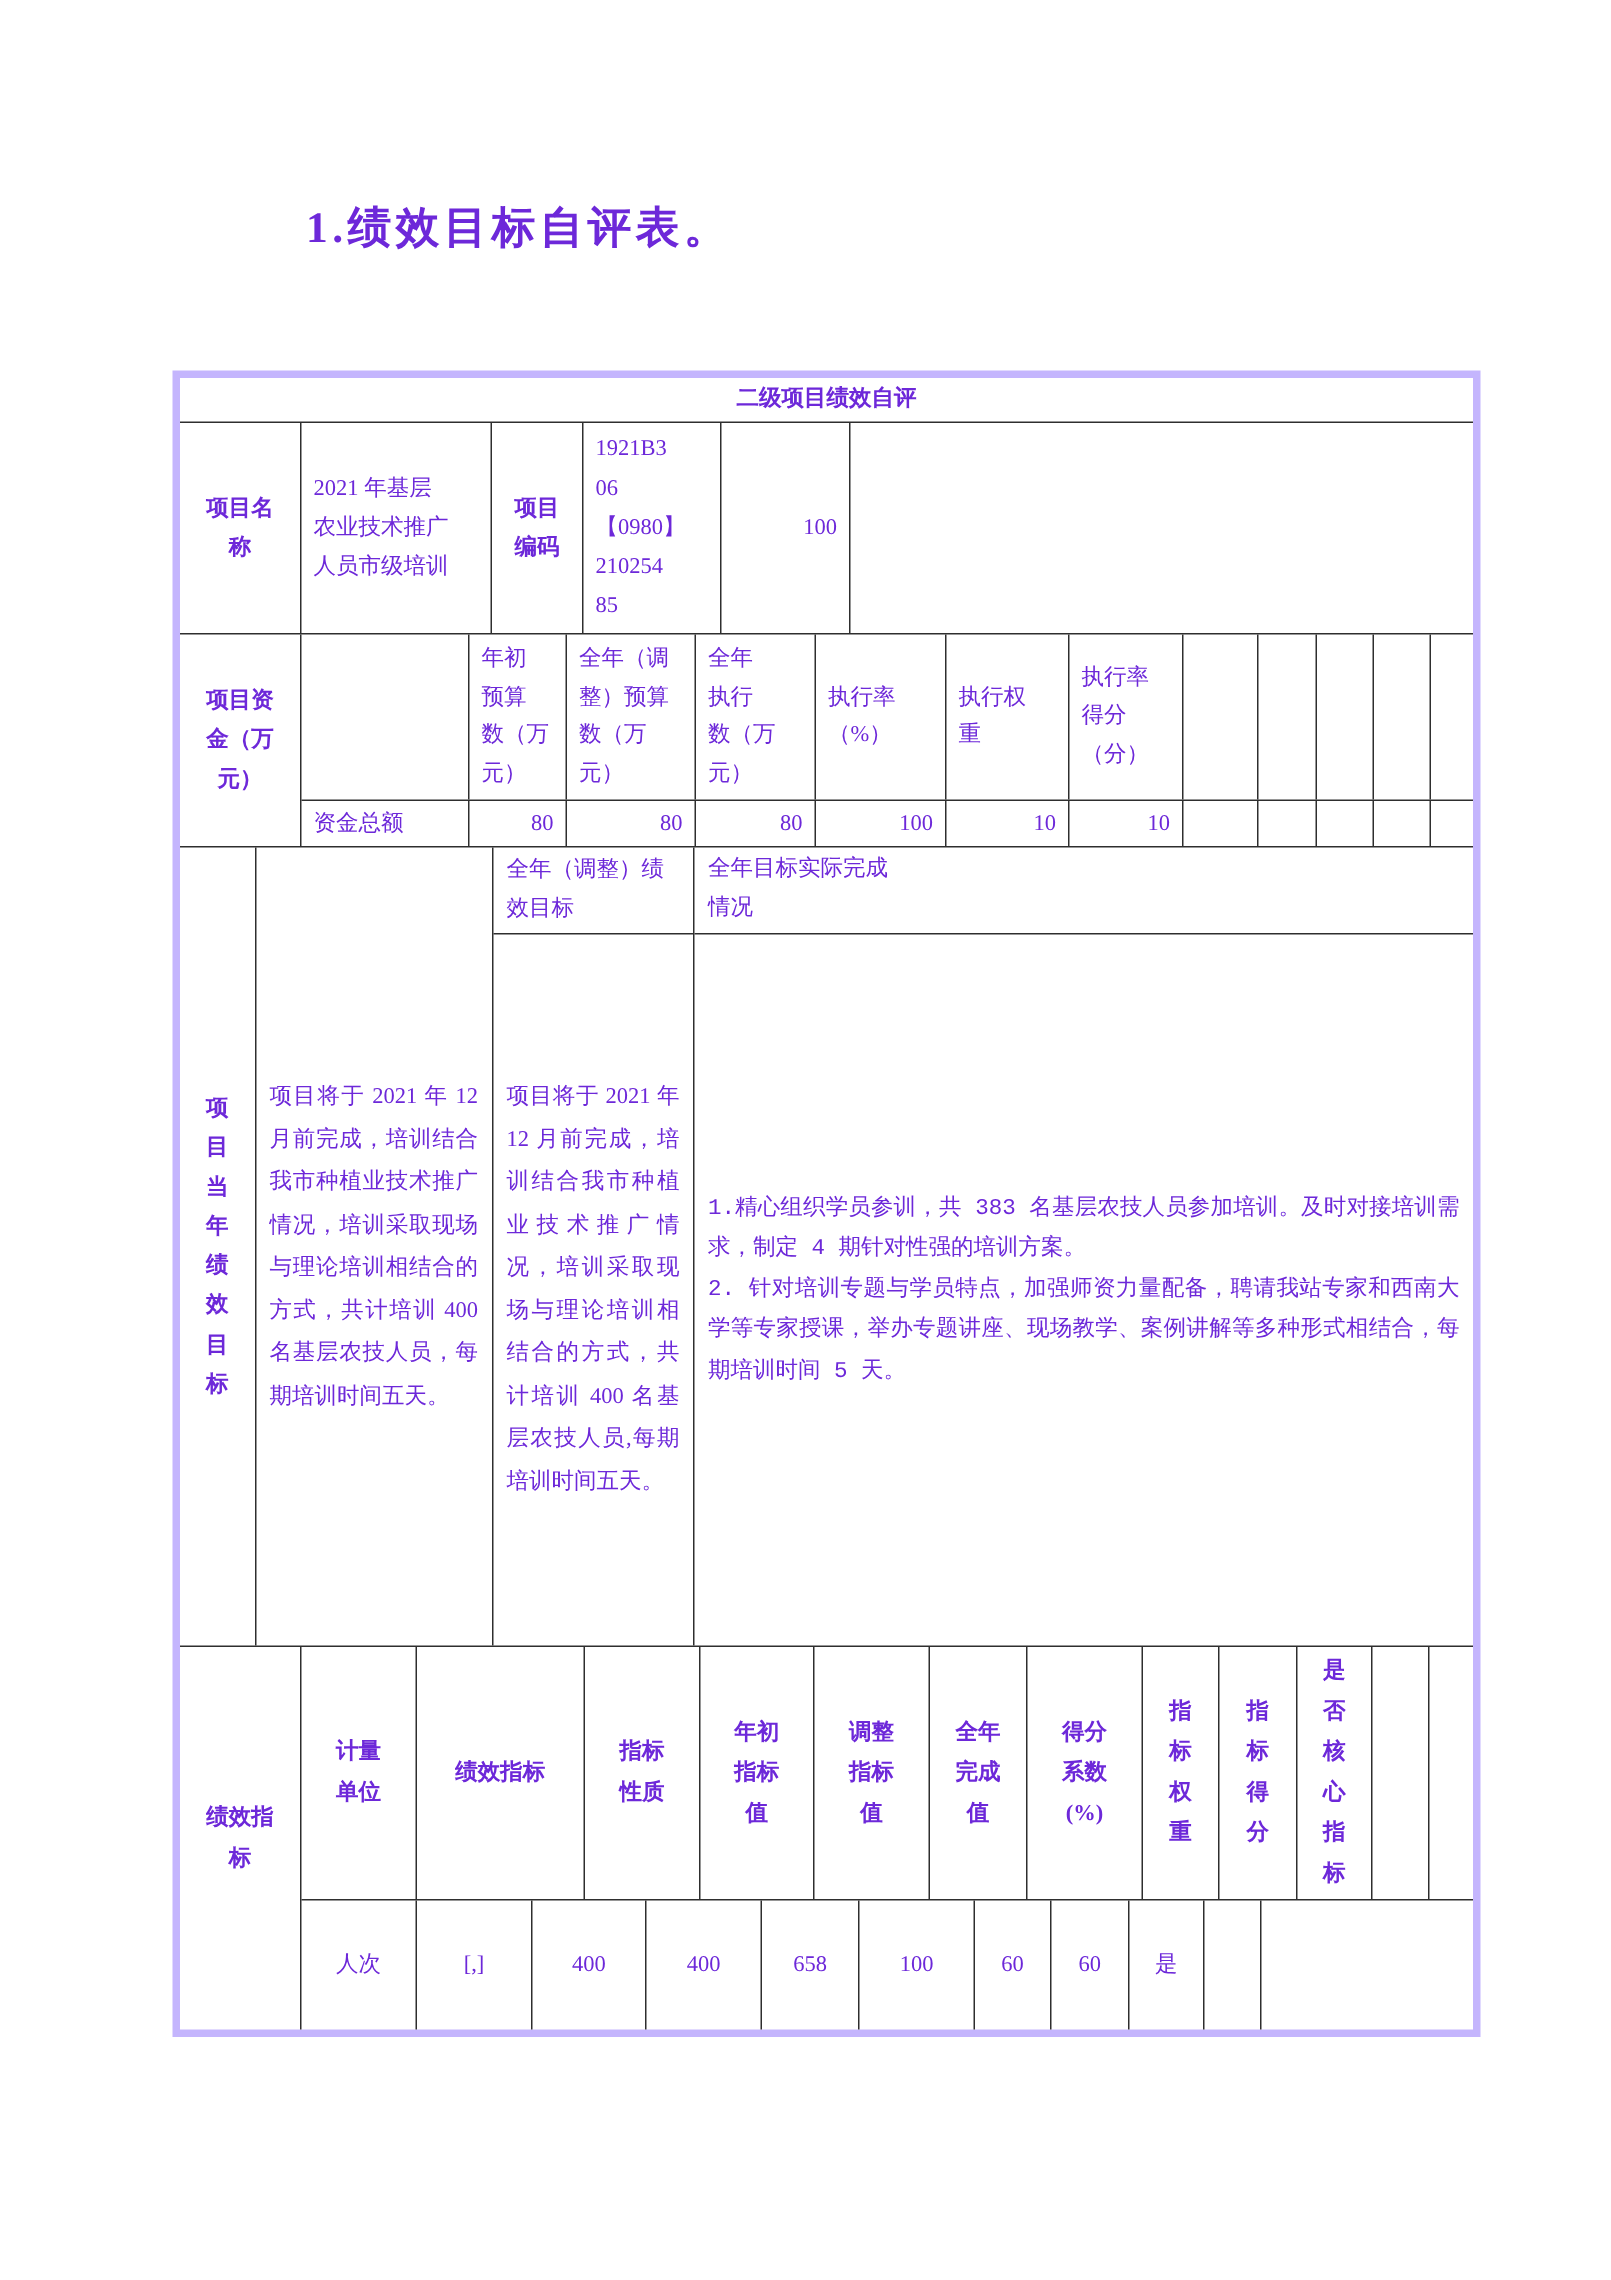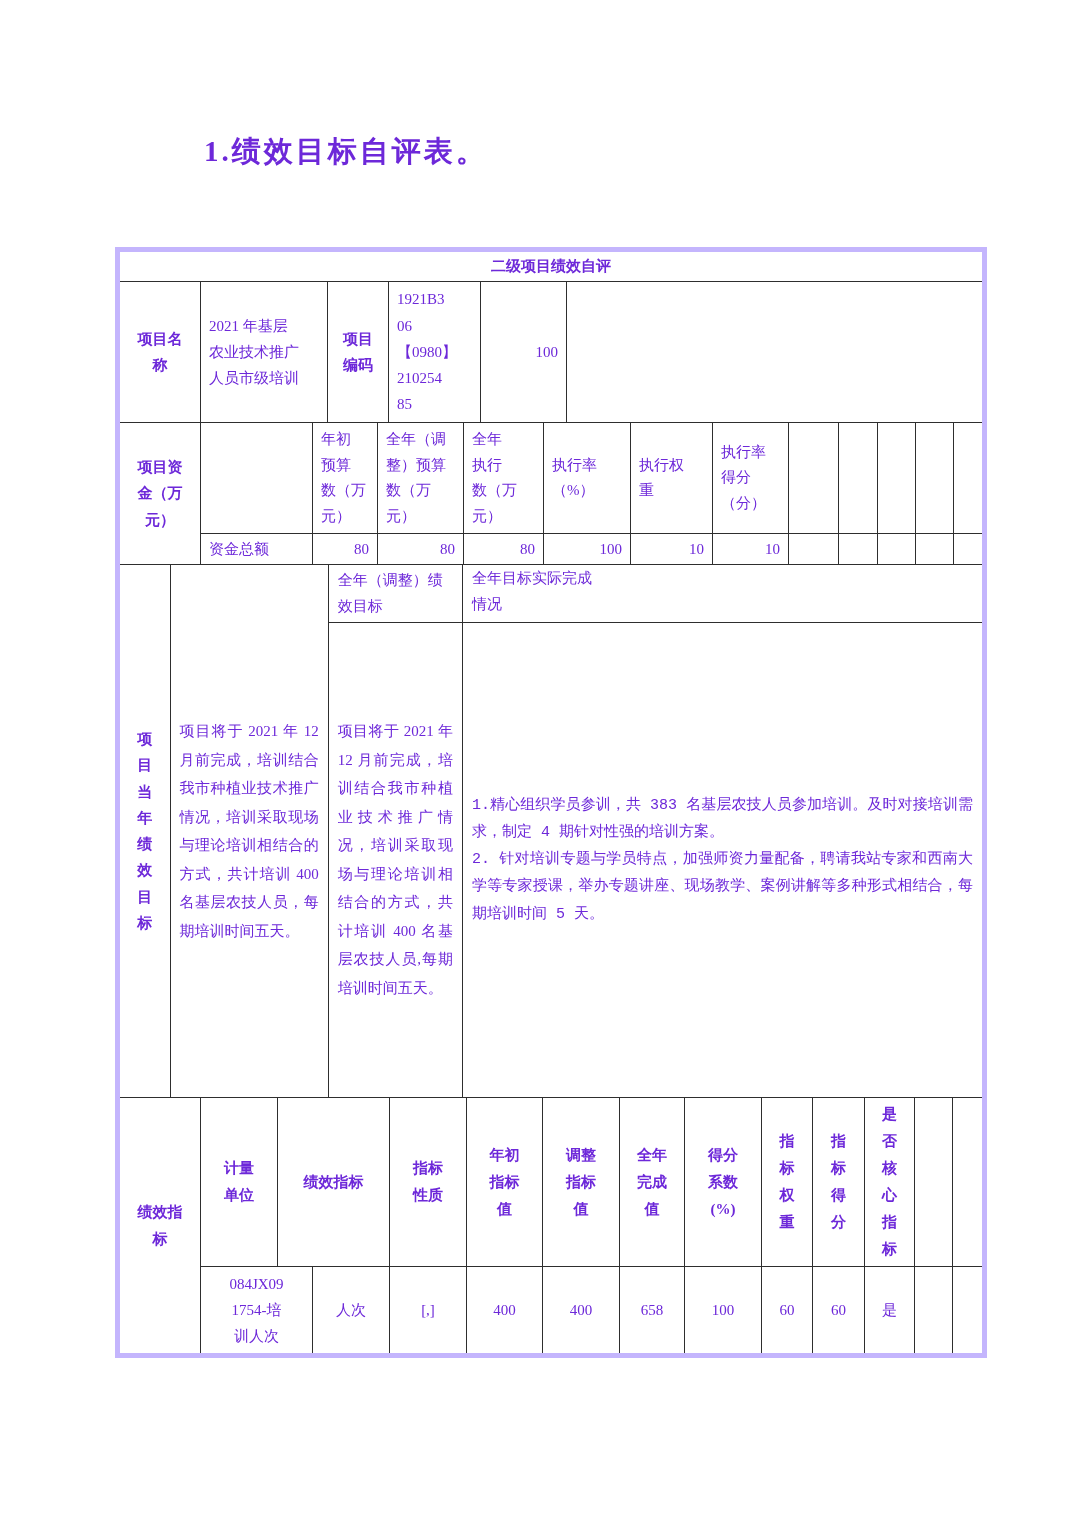--- a/index.html
+++ b/index.html
@@ -191,23 +191,20 @@
           <div class="cell ctr bold" style="width:50px">是
 否
 核
 心
 指
 标</div>
           <div class="cell" style="width:38px"></div>
           <div class="cell flex1"></div>
         </div>
         <div class="trow inds-v">
-          <div class="cell ctr" style="width:112px">084JX09
-1754-培
-训人次</div>
           <div class="cell ctr" style="width:77px">人次</div>
           <div class="cell ctr" style="width:77px">[,]</div>
           <div class="cell ctr" style="width:76px">400</div>
           <div class="cell ctr" style="width:77px">400</div>
           <div class="cell ctr" style="width:65px">658</div>
           <div class="cell ctr" style="width:77px">100</div>
           <div class="cell ctr" style="width:51px">60</div>
           <div class="cell ctr" style="width:52px">60</div>
           <div class="cell ctr" style="width:50px">是</div>
           <div class="cell" style="width:38px"></div>

